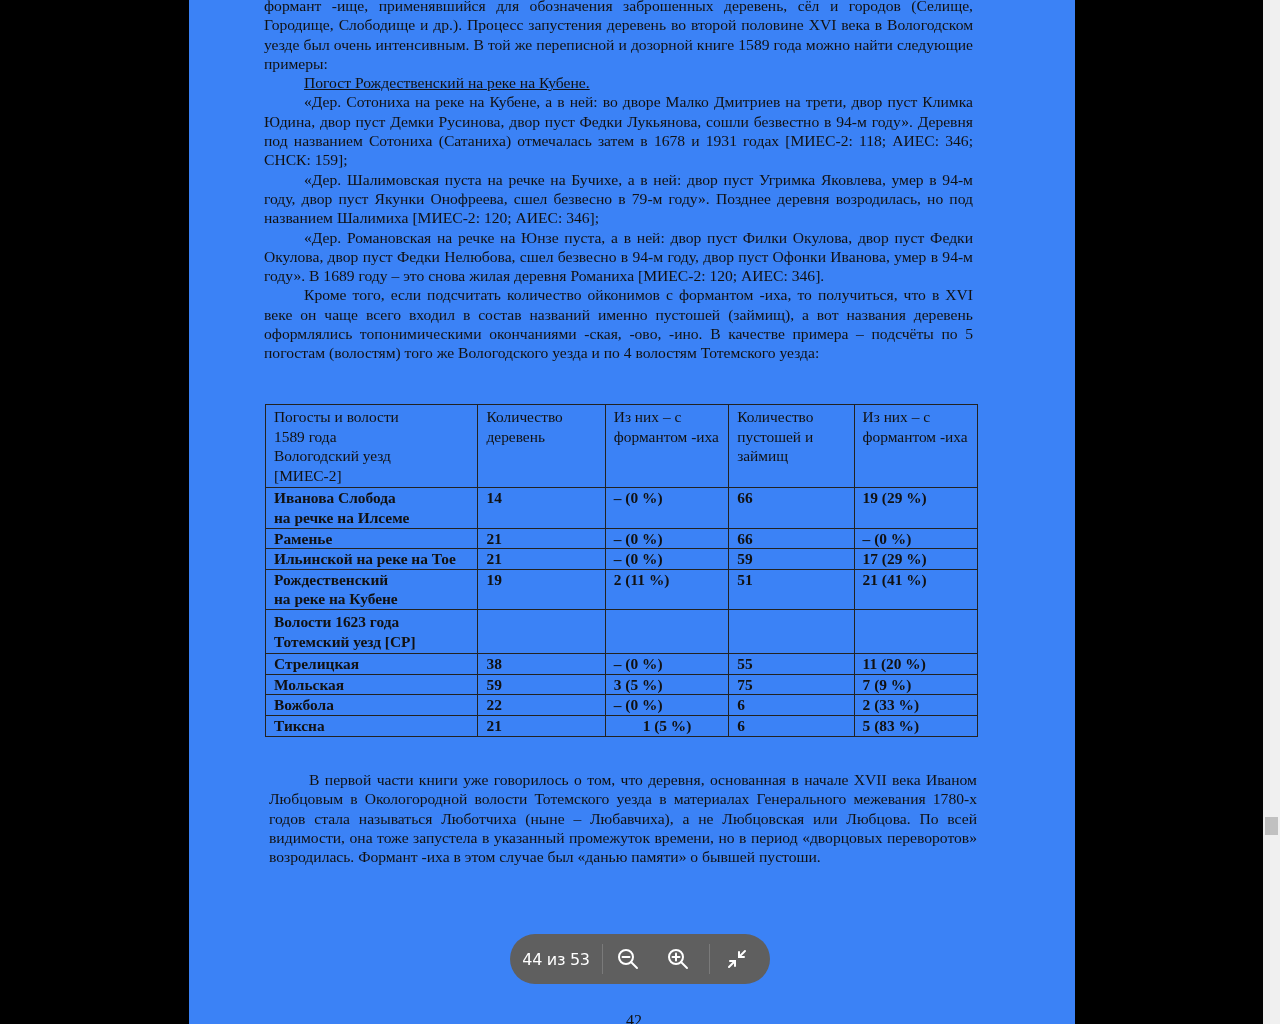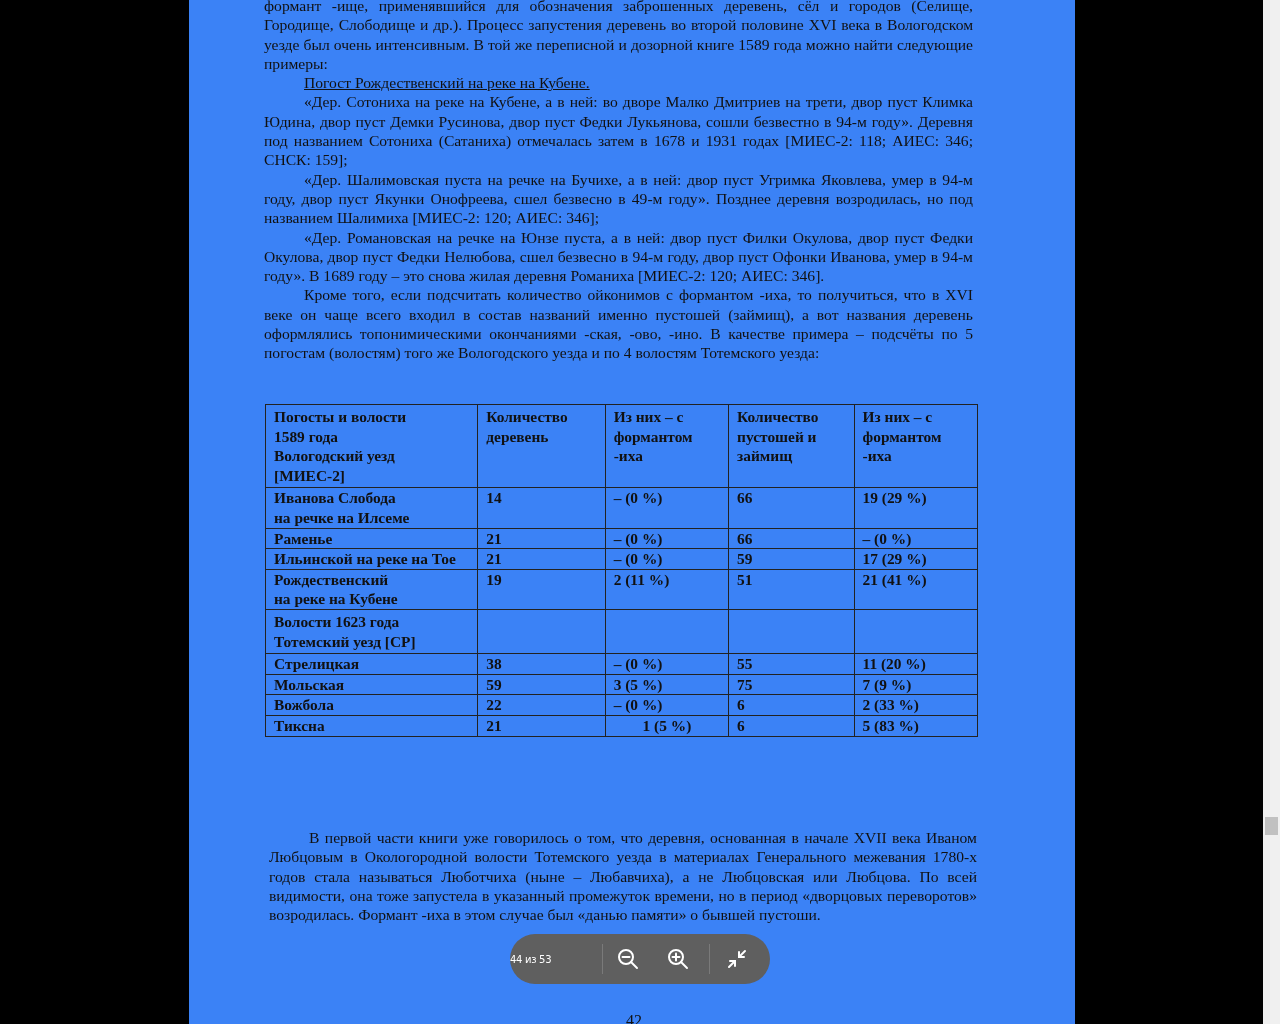--- a/index.html
+++ b/index.html
@@ -21,46 +21,46 @@
   }
   .text p { margin:0; }
   .indent { text-indent:40px; }
   .u { text-decoration:underline; }
   .p-top { top:-4px; }
   .table-wrap { position:absolute; left:76px; top:404px; width:713px; }
   table { border-collapse:collapse; width:713px; font-size:15.4px; line-height:19.6px; color:#111; }
   td, th {
     border:1.5px solid #222; vertical-align:top; text-align:left; padding:0 8px; font-weight:bold;
   }
-  th { font-weight:bold; padding-top:2px; padding-bottom:2px; }
+  th { font-weight:normal; padding-top:2px; padding-bottom:2px; }
   .bold { font-weight:bold; }
   .c1 { width:197px; } .c2 { width:111px; } .c3 { width:107px; } .c4 { width:109px; } .c5 { width:107px; }
-  .bottom-text { top:828px; left:80px; width:708px; }
+  .bottom-text { top:770px; left:80px; width:708px; }
   .page-num { position:absolute; left:437px; top:1012px; font-size:16px; color:#111; }
   .toolbar {
     position:absolute; left:510px; top:934px; width:260px; height:50px; border-radius:25px;
     background:#5f5f5f; color:#fff; display:flex; align-items:center;
     font-family: "DejaVu Sans", "Liberation Sans", sans-serif;
   }
-  .page-count { width:92px; font-size:10px; letter-spacing:-0.3px; }
+  .page-count { width:92px; text-align:center; font-size:16px; letter-spacing:-0.3px; }
   .divider { width:1px; height:30px; background:#7a7a7a; }
   .tb-btn { width:50px; height:50px; display:flex; align-items:center; justify-content:center; cursor:pointer; }
   .tb-btn svg { width:24px; height:24px; }
 </style>
 </head>
 <body>
 
 <div class="left-bg"></div>
 
 <div class="page">
   <div class="text p-top">
     <p>формант -ище, применявшийся для обозначения заброшенных деревень, сёл и городов (Селище, Городище, Слободище и др.). Процесс запустения деревень во второй половине XVI века в Вологодском уезде был очень интенсивным. В той же переписной и дозорной книге 1589 года можно найти следующие примеры:</p>
     <p class="indent u">Погост Рождественский на реке на Кубене.</p>
     <p class="indent">«Дер. Сотониха на реке на Кубене, а в ней: во дворе Малко Дмитриев на трети, двор пуст Климка Юдина, двор пуст Демки Русинова, двор пуст Федки Лукьянова, сошли безвестно в 94-м году». Деревня под названием Сотониха (Сатаниха) отмечалась затем в 1678 и 1931 годах [МИЕС-2: 118; АИЕС: 346; СНСК: 159];</p>
-    <p class="indent">«Дер. Шалимовская пуста на речке на Бучихе, а в ней: двор пуст Угримка Яковлева, умер в 94-м году, двор пуст Якунки Онофреева, сшел безвесно в 49-м году». Позднее деревня возродилась, но под названием Шалимиха [МИЕС-2: 120; АИЕС: 346];</p>
+    <p class="indent">«Дер. Шалимовская пуста на речке на Бучихе, а в ней: двор пуст Угримка Яковлева, умер в 94-м году, двор пуст Якунки Онофреева, сшел безвесно в 79-м году». Позднее деревня возродилась, но под названием Шалимиха [МИЕС-2: 120; АИЕС: 346];</p>
     <p class="indent">«Дер. Романовская на речке на Юнзе пуста, а в ней: двор пуст Филки Окулова, двор пуст Федки Окулова, двор пуст Федки Нелюбова, сшел безвесно в 94-м году, двор пуст Офонки Иванова, умер в 94-м году». В 1689 году – это снова жилая деревня Романиха [МИЕС-2: 120; АИЕС: 346].</p>
     <p class="indent">Кроме того, если подсчитать количество ойконимов с формантом -иха, то получиться, что в XVI веке он чаще всего входил в состав названий именно пустошей (займищ), а вот названия деревень оформлялись топонимическими окончаниями -ская, -ово, -ино. В качестве примера – подсчёты по 5 погостам (волостям) того же Вологодского уезда и по 4 волостям Тотемского уезда:</p>
   </div>
 
   <div class="table-wrap">
     <table>
       <thead>
         <tr>
           <th class="c1"><span style="white-space:pre-line">Погосты и волости
 1589 года

